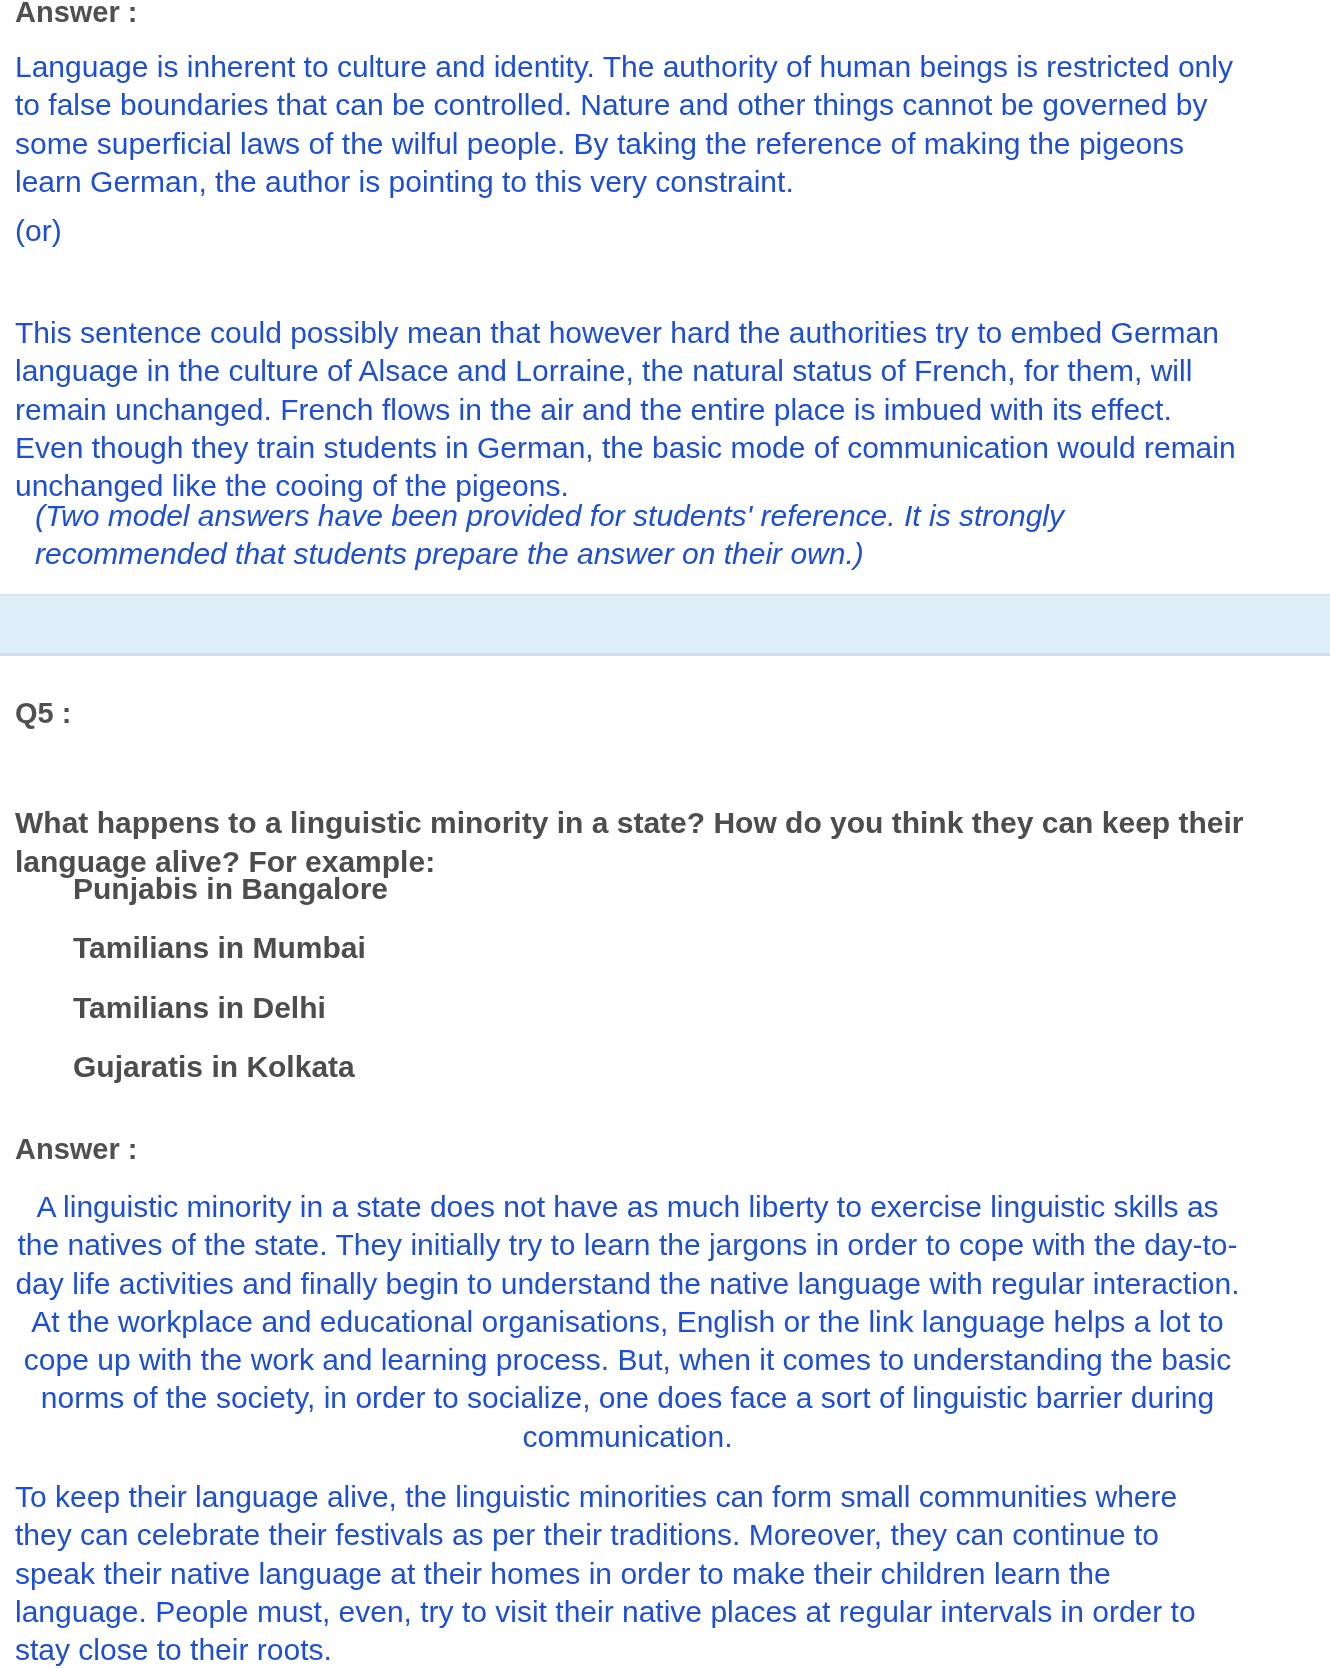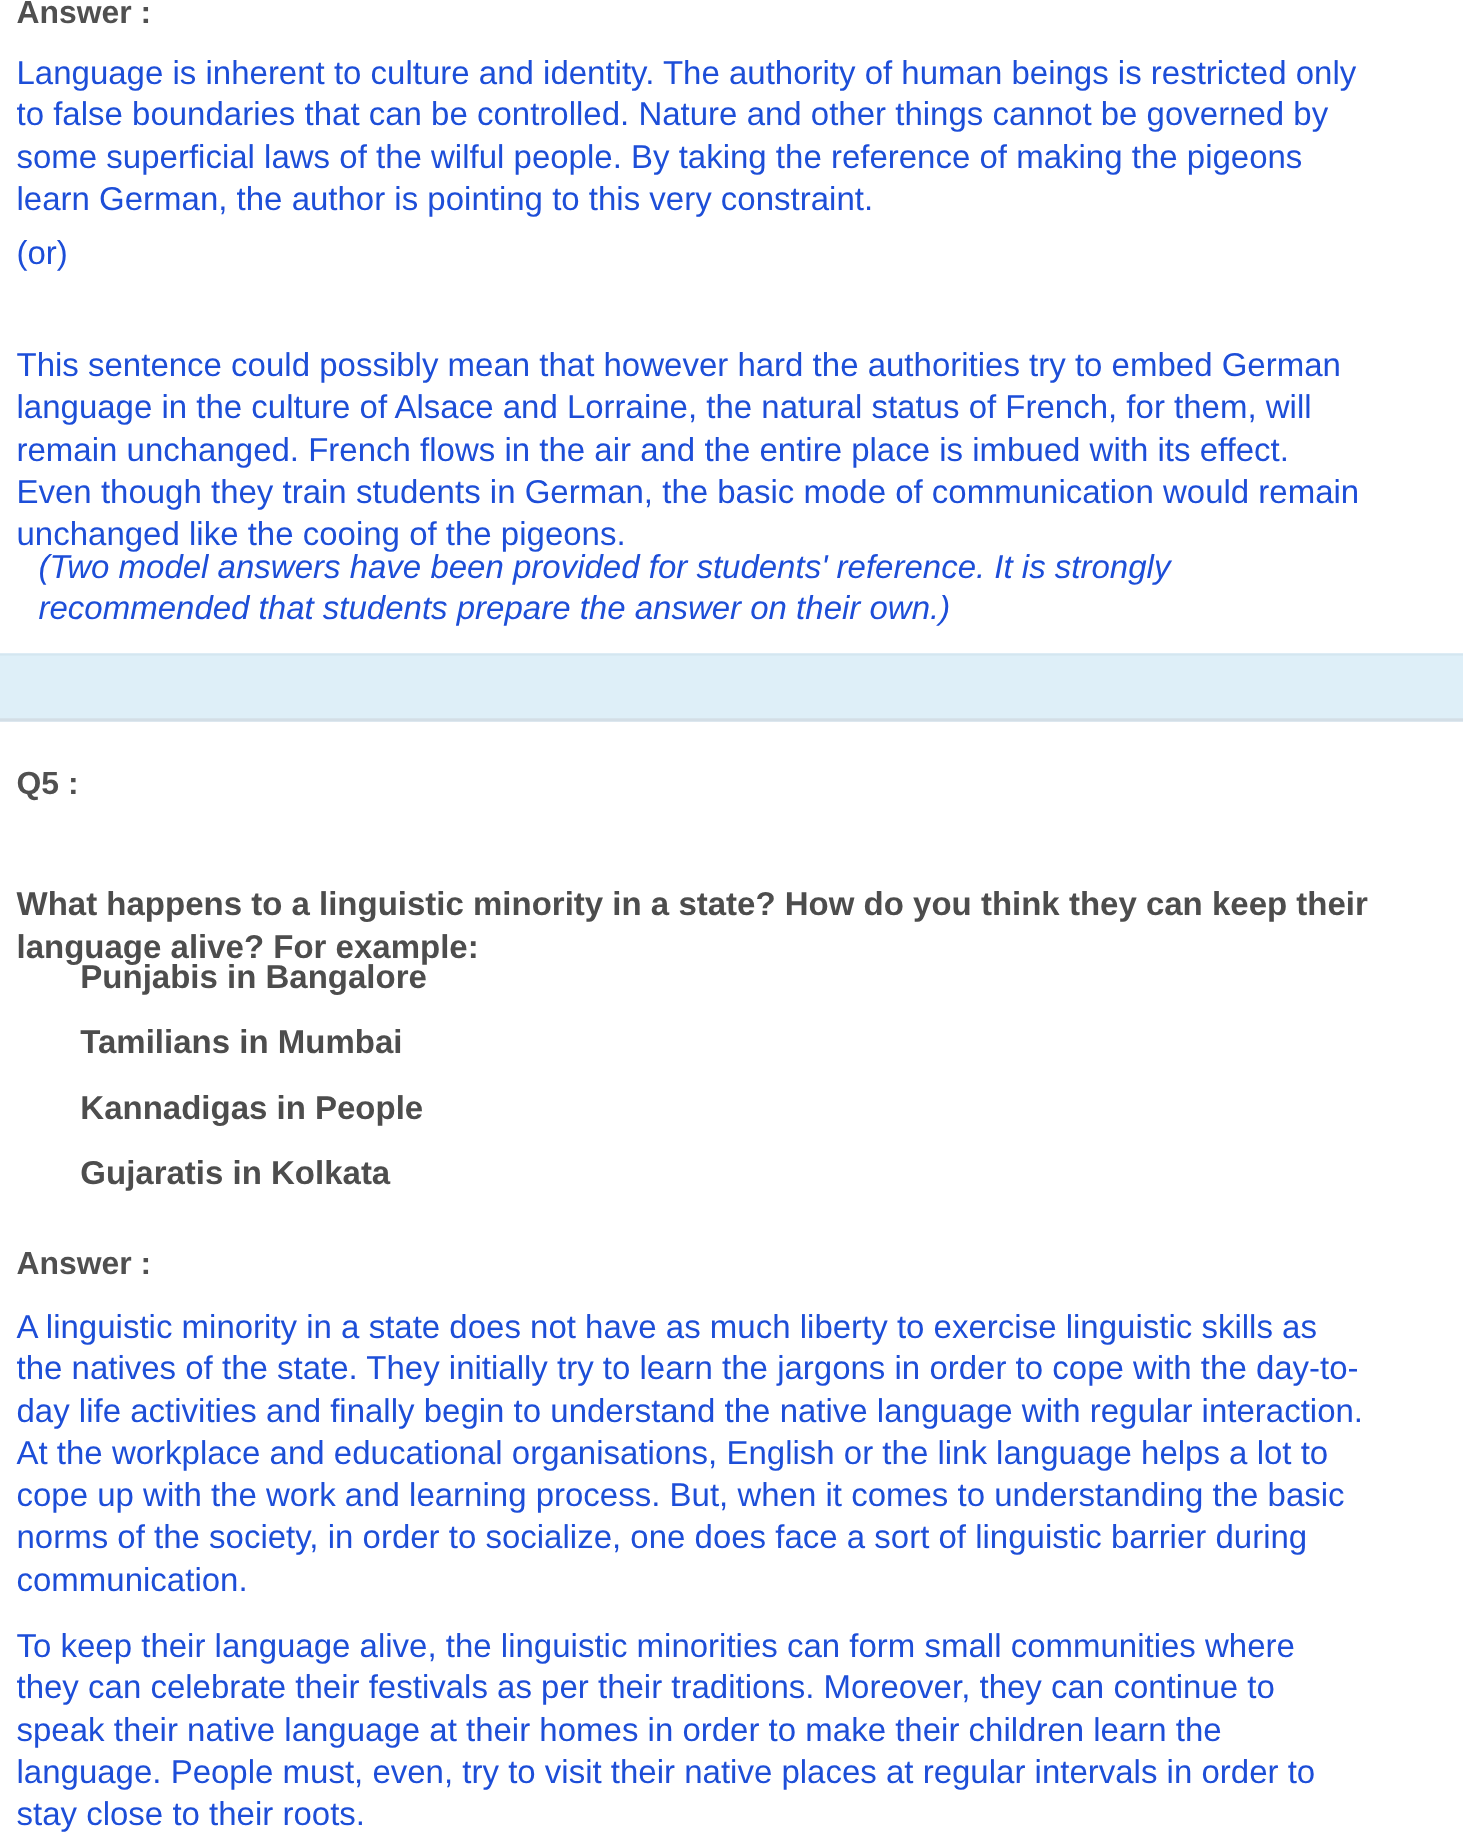--- a/index.html
+++ b/index.html
@@ -99,29 +99,29 @@
     <p class="label">Q5 :</p>
   </div>
 
   <div class="block" style="top:755px; width:1300px;margin-top:48px;">
     <p class="question">What happens to a linguistic minority in a state? How do you think they can keep their language alive? For example:</p>
   </div>
 
   <div>
     <p class="example" style="top:856px;">Punjabis in Bangalore</p>
     <p class="example" style="top:915px;">Tamilians in Mumbai</p>
-    <p class="example" style="top:975px;">Kannadigas in People</p>
+    <p class="example" style="top:975px;">Tamilians in Delhi</p>
     <p class="example" style="top:1034px;">Gujaratis in Kolkata</p>
   </div>
 
   <div class="block" style="top:1133px;">
     <p class="label">Answer :</p>
   </div>
 
-  <div class="block" style="top:1188px; width:1225px;">
+  <div class="block" style="top:1188px; width:1225px;text-align:center;">
     <p class="para">A linguistic minority in a state does not have as much liberty to exercise linguistic skills as the natives of the state. They initially try to learn the jargons in order to cope with the day-to-day life activities and finally begin to understand the native language with regular interaction. At the workplace and educational organisations, English or the link language helps a lot to cope up with the work and learning process. But, when it comes to understanding the basic norms of the society, in order to socialize, one does face a sort of linguistic barrier during communication.</p>
   </div>
 
   <div class="block" style="top:1478px; width:1225px;">
     <p class="para">To keep their language alive, the linguistic minorities can form small communities where they can celebrate their festivals as per their traditions. Moreover, they can continue to speak their native language at their homes in order to make their children learn the language. People must, even, try to visit their native places at regular intervals in order to stay close to their roots.</p>
   </div>
 
 </div>
 
 </body></html>

